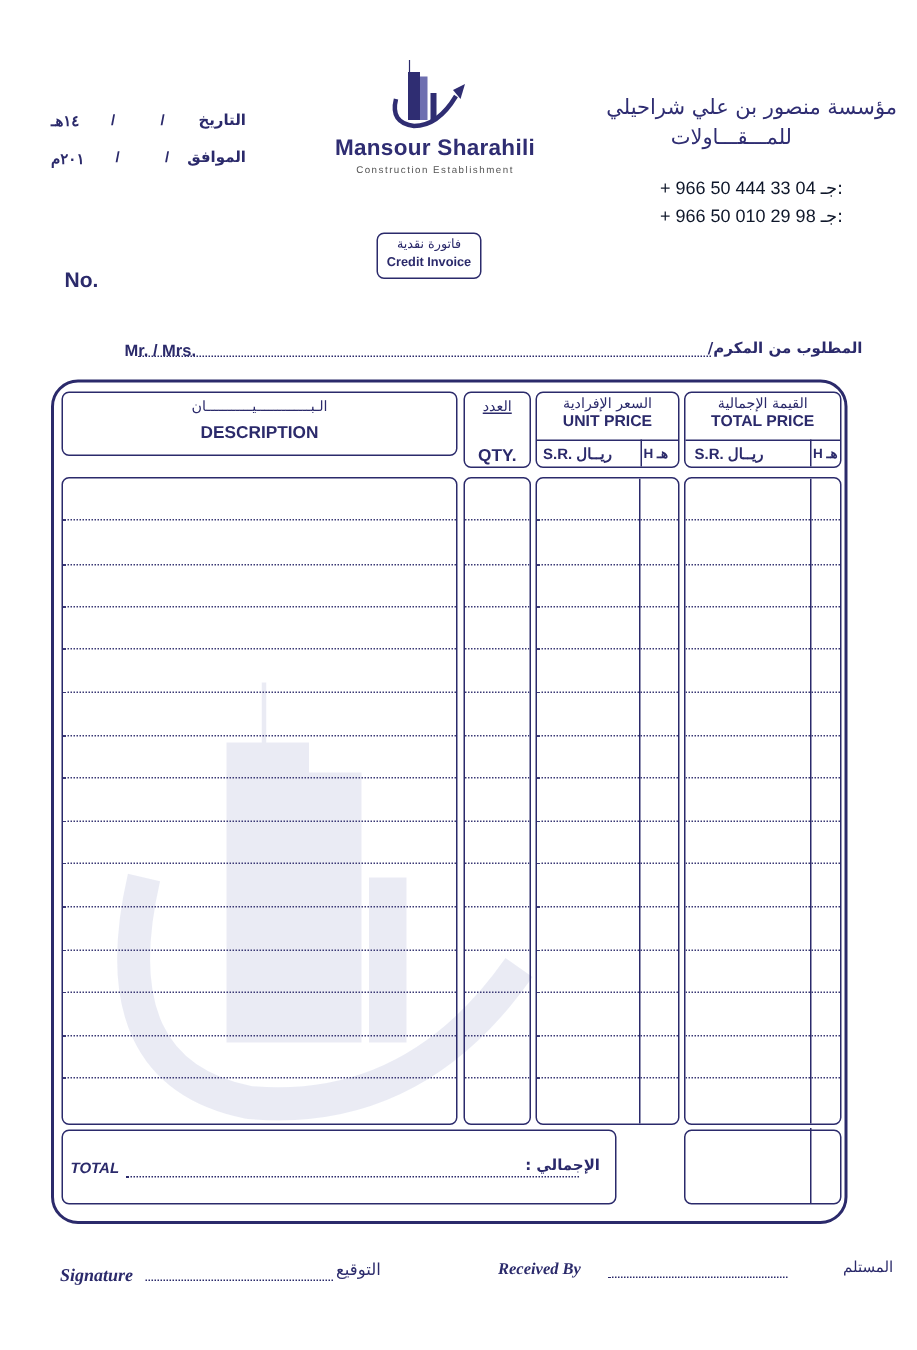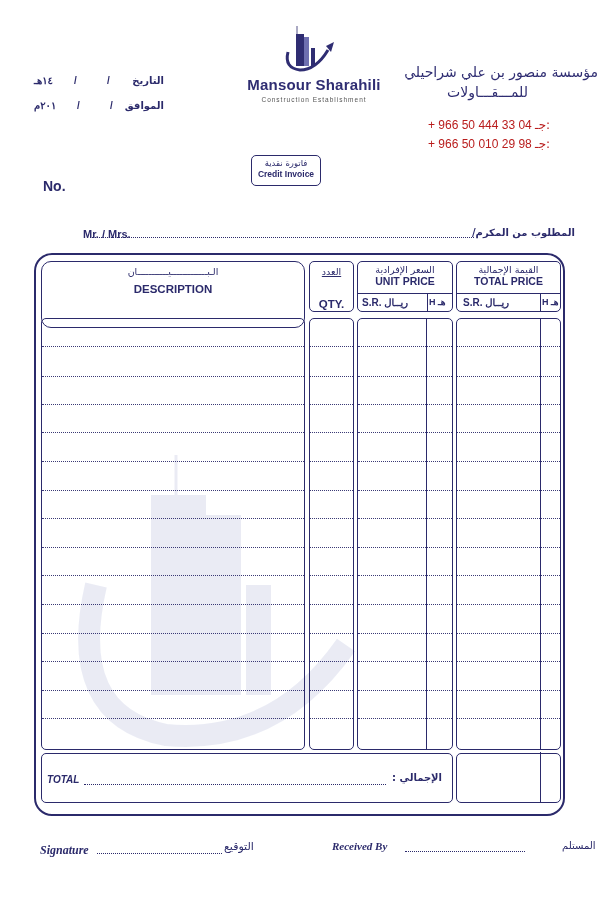--- a/index.html
+++ b/index.html
@@ -10,21 +10,21 @@
   .ar { direction: rtl; font-family: "DejaVu Sans", sans-serif; text-align: right; }
   .bold { font-weight: bold; }
 
   
   .date-row { font-size: 10px; font-weight: bold; white-space: nowrap; }
   
   .logo-name { font-size: 15px; font-weight: bold; color: #2f2d72; letter-spacing: 0.2px; }
   .logo-sub { font-size: 7px; color: #555; letter-spacing: 1px; }
   
   .company-ar { font-size: 14px; color: #2f2d72; }
-  .phone { font-size: 12px; color: #b91c1c; }
+  .phone { font-size: 12px; color: #0f172a; margin-left: 12px; }
 
   .credit-box { border: 1.5px solid #2b2a6b; border-radius: 5px; background: #fff; text-align: center; }
   .credit-ar { font-size: 8.5px; }
   .credit-en { font-size: 8.5px; font-weight: bold; }
 
   .no-label { font-size: 14px; font-weight: bold; }
   .dotted { border-bottom: 1.3px dotted #2b2a6b; }
 
   
   .outer { border: 2.5px solid #2b2a6b; border-radius: 18px; }
@@ -49,21 +49,21 @@
   <span class="abs" style="left:73px; top:0;">/</span>
   <span class="abs ar" style="right:0; top:0;">التاريخ</span>
 </div>
 <div class="abs date-row navy" style="left:34px; top:100px; width:130px; height:14px;">
   <span class="abs" style="left:0; top:0;">٢٠١م</span>
   <span class="abs" style="left:43px; top:0;">/</span>
   <span class="abs" style="left:76px; top:0;">/</span>
   <span class="abs ar" style="right:0; top:0;">الموافق</span>
 </div>
 
-<div class="abs" style="left:220px; top:24px; width:140px; height:82px;margin-left:24px;">
+<div class="abs" style="left:220px; top:38px; width:140px; height:82px;">
   <svg class="abs" style="left:38px; top:0;" width="64" height="50" viewBox="0 0 64 50">
     <line x1="15" y1="2" x2="15" y2="12" stroke="#2b2a6b" stroke-width="0.8"></line>
     <rect x="14" y="10" width="8" height="32" fill="#2f2d72"></rect>
     <rect x="22" y="13" width="5" height="29" fill="#6e6fb0"></rect>
     <rect x="29" y="24" width="4" height="18" fill="#2f2d72"></rect>
     <path d="M6 28 Q 2 44 18 46 Q 34 46 46 26" fill="none" stroke="#2f2d72" stroke-width="3"></path>
     <polygon points="44,22 52,18 49,28" fill="#2f2d72"></polygon>
   </svg>
   <div class="abs logo-name" style="left:0; top:52px; width:140px; text-align:center;">Mansour Sharahili</div>
   <div class="abs logo-sub" style="left:0; top:72px; width:140px; text-align:center; font-size:6.5px;">Construction Establishment</div>
@@ -95,21 +95,21 @@
 <div class="abs outer" style="left:34px; top:253px; width:531px; height:563px;">
 
   <svg class="abs watermark" style="left:20px; top:180px;" width="300" height="320" viewBox="0 0 300 320">
     <line x1="120" y1="20" x2="120" y2="70" stroke="#3a4aa0" stroke-width="3"></line>
     <rect x="95" y="60" width="55" height="200" fill="#3a4aa0"></rect>
     <rect x="150" y="80" width="35" height="180" fill="#3a4aa0"></rect>
     <rect x="190" y="150" width="25" height="110" fill="#3a4aa0"></rect>
     <path d="M40 150 Q 10 280 110 300 Q 220 310 290 210" fill="none" stroke="#3a4aa0" stroke-width="22"></path>
   </svg>
 
-  <div class="abs box" style="left:5px; top:6px; width:264px; height:67px;border-radius:10px;">
+  <div class="abs box" style="left:5px; top:6px; width:264px; height:43px;">
     <div class="hdr-ar" style="margin-top:4px;">الـبـــــــــــــيـــــــــــان</div>
     <div class="hdr-en" style="margin-top:6px;">DESCRIPTION</div>
   </div>
   <div class="abs box" style="left:273px; top:6px; width:45px; height:51px;">
     <div class="hdr-ar" style="margin-top:4px;text-decoration:underline;">العدد</div>
     <div class="hdr-en" style="margin-top:21px;">QTY.</div>
   </div>
   <div class="abs box" style="left:321px; top:6px; width:96px; height:51px;">
     <div class="hdr-ar" style="margin-top:2px;">السعر الإفرادية</div>
     <div class="hdr-en" style="font-size:10.5px; margin-top:0;">UNIT PRICE</div>
@@ -187,21 +187,21 @@
     <div class="row-line" style="top:199px;"></div>
       <div class="row-line" style="top:228px;"></div>
     <div class="row-line" style="top:256px;"></div>
       <div class="row-line" style="top:285px;"></div>
     <div class="row-line" style="top:314px;"></div>
       <div class="row-line" style="top:342px;"></div>
     <div class="row-line" style="top:371px;"></div>
       <div class="row-line" style="top:399px;"></div>
   </div>
 
-  <div class="abs box" style="left:5px; top:498px; width:412px; height:50px;">
+  <div class="abs box" style="left:5px; top:498px; width:370px; height:50px;">
     <div class="abs" style="left:5px; top:20px; font-size:10px; font-weight:bold; font-style:italic;">TOTAL</div>
     <div class="abs dotted" style="left:42px; top:21px; width:302px; height:10px;"></div>
     <div class="abs ar" style="right:10px; top:18px; font-size:10px; font-weight:bold;">الإجمالي :</div>
   </div>
   <div class="abs box" style="left:420px; top:498px; width:105px; height:50px;">
     <div class="abs vline" style="left:83px; top:-2px; height:50px;"></div>
   </div>
 </div>
 
 <div class="abs sig" style="left:40px; top:843px;">Signature</div>

